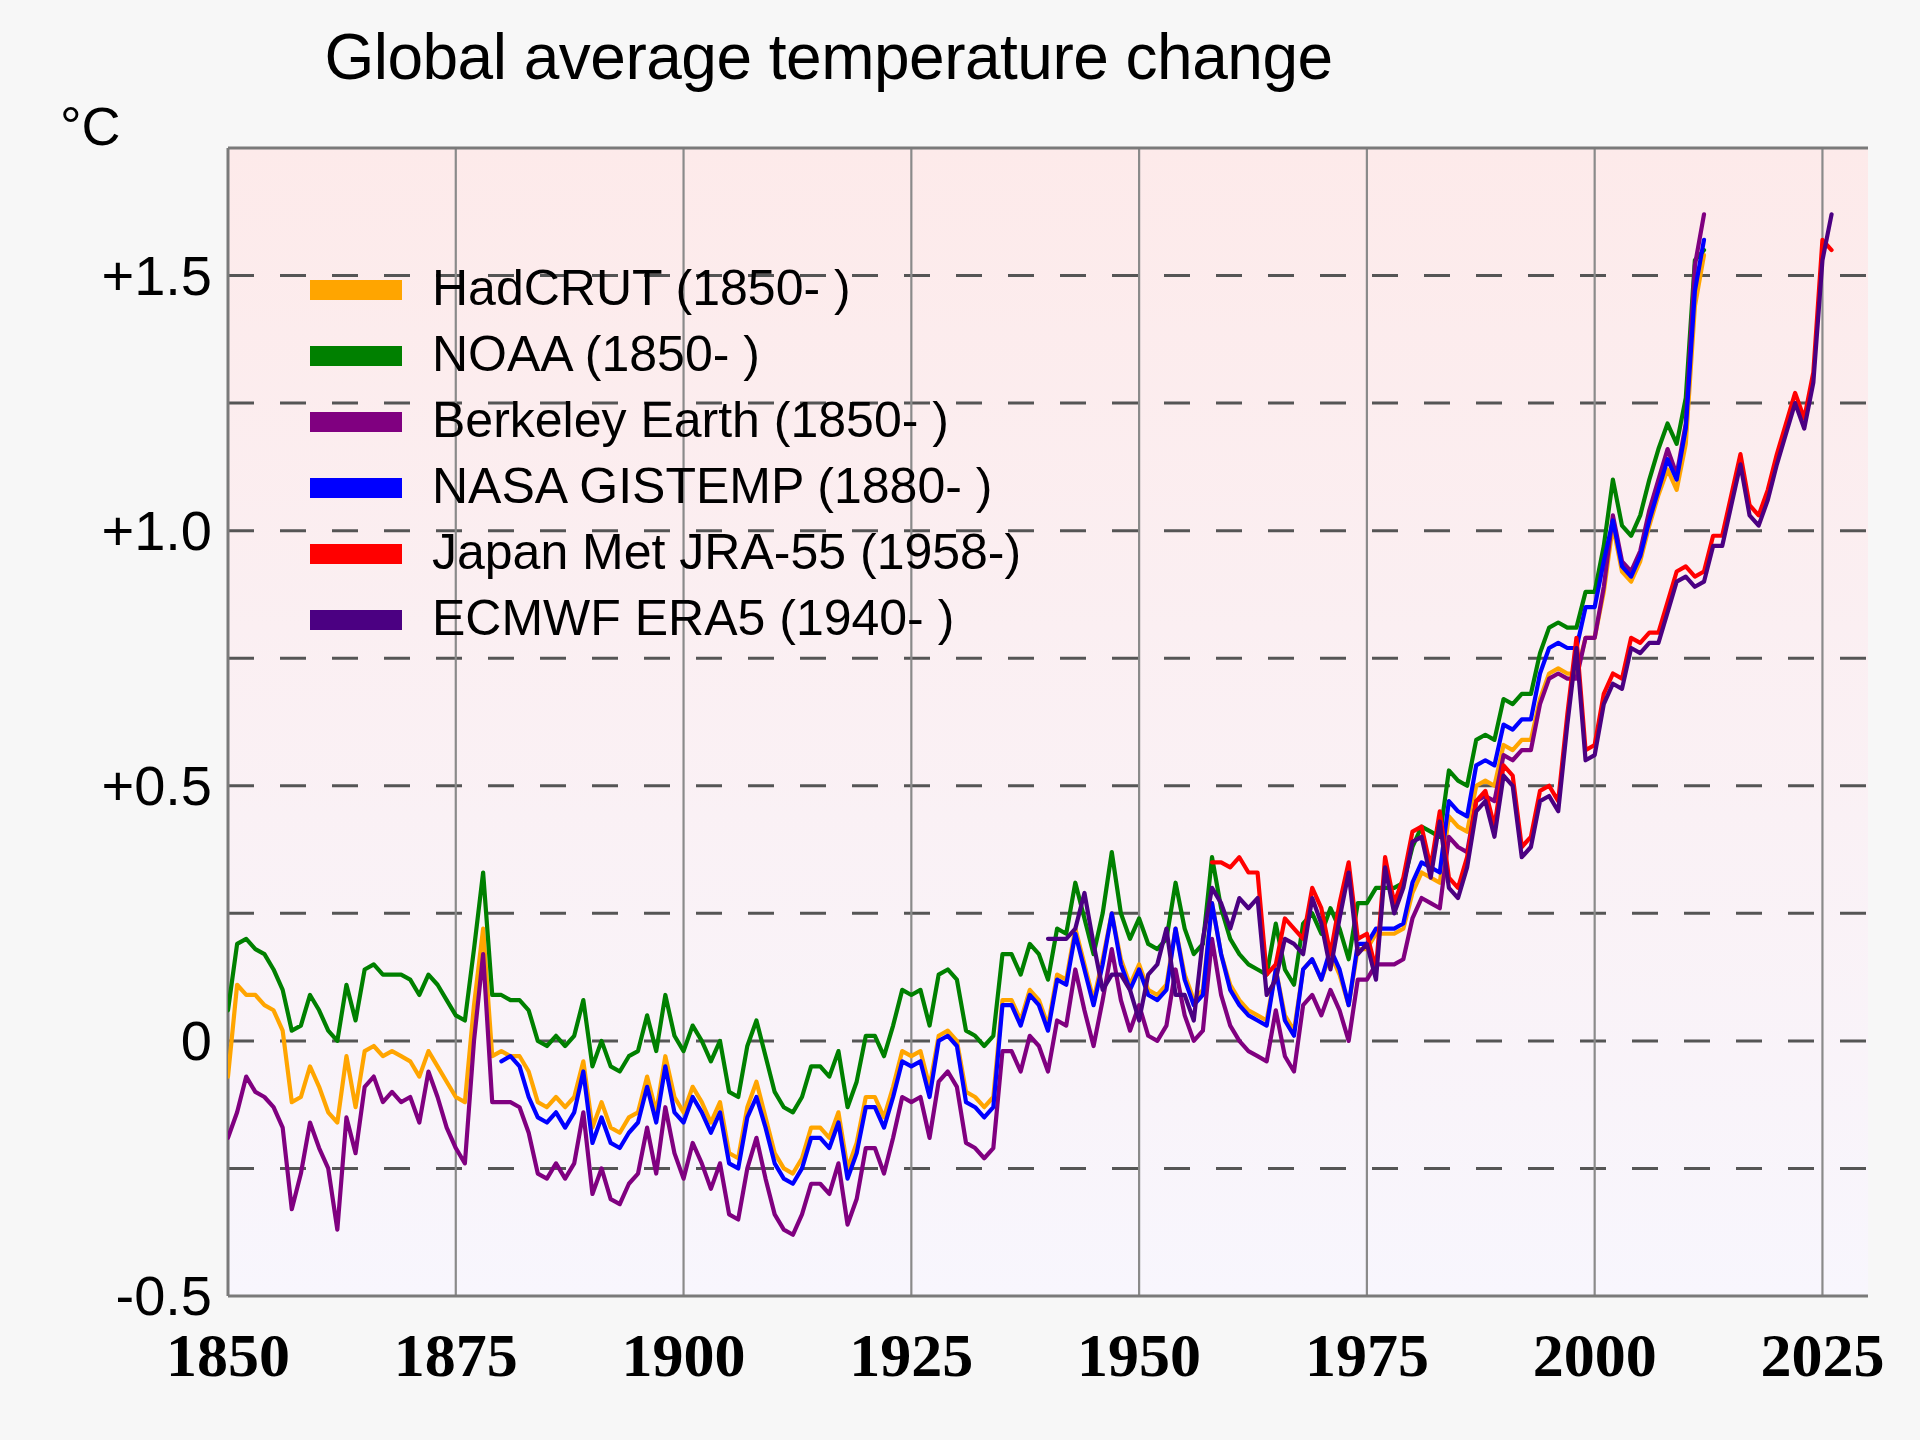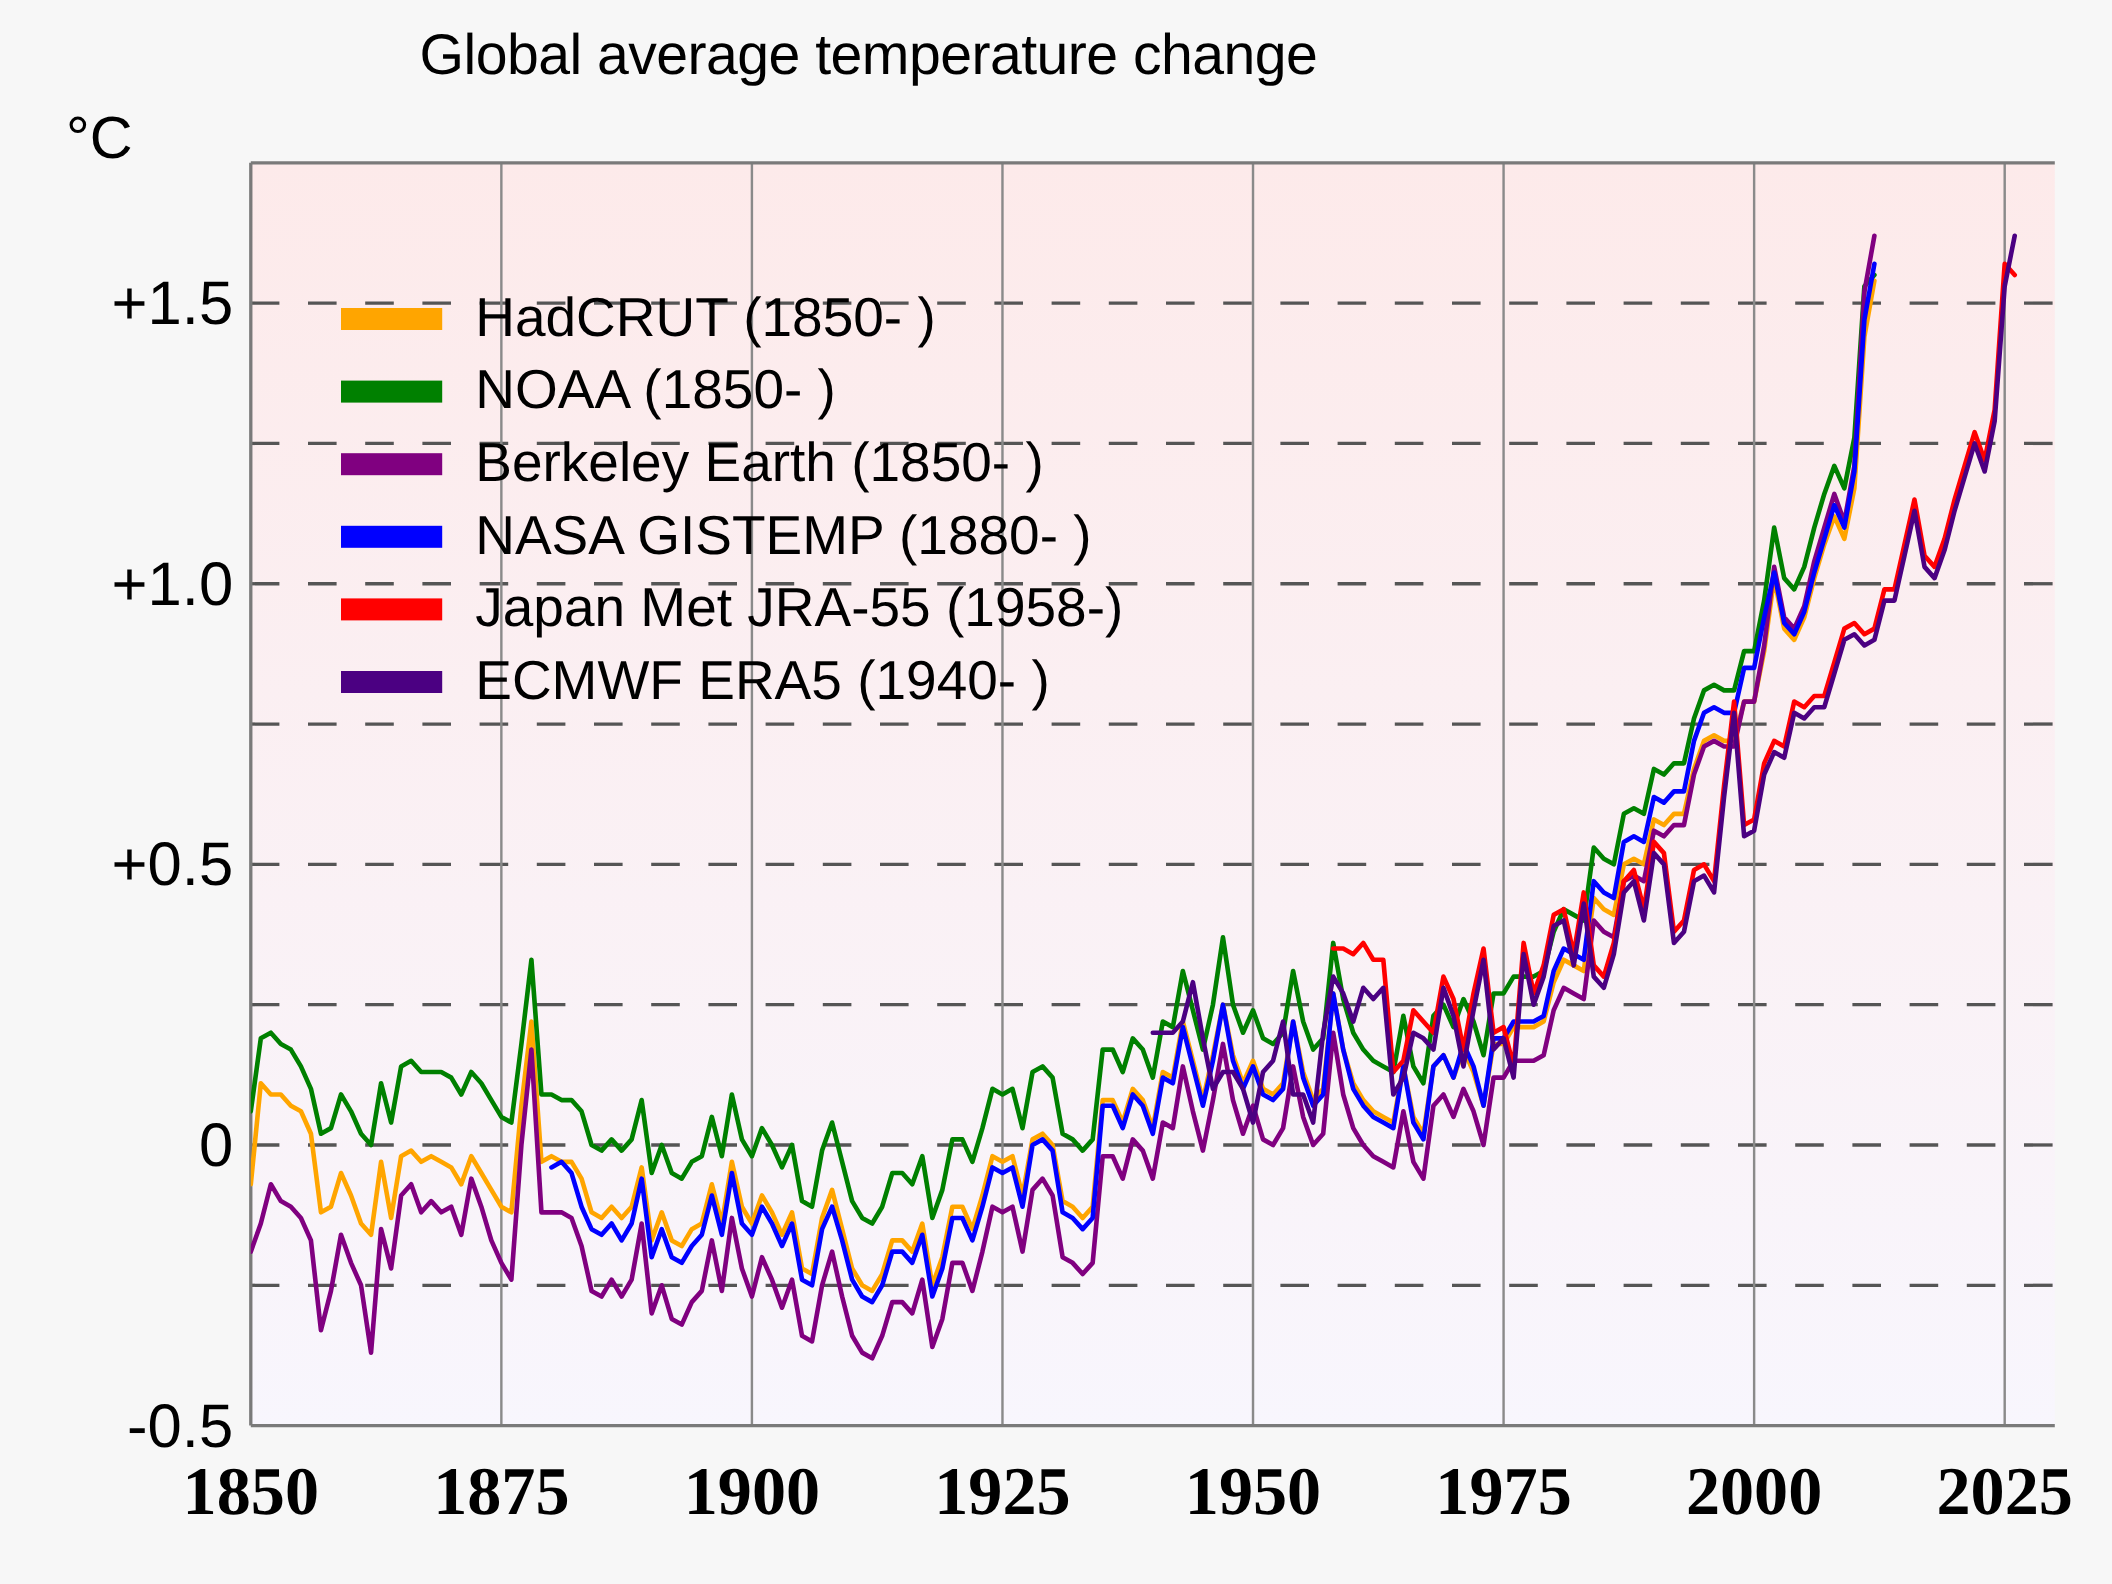--- a/index.html
+++ b/index.html
@@ -6,23 +6,24 @@
   body{
     width:1920px;height:1440px;
     background:#f7f7f7;
     font-family:"Liberation Sans", sans-serif;
     overflow:hidden;
   }
   #root{position:relative;width:1920px;height:1440px;}
   #chart-title{
     position:absolute;left:0;top:20px;width:1579px;
     text-align:center;
-    font-size:52px;color:#000;
+    font-size:64px;color:#000;
     font-family:"Liberation Sans", sans-serif;
     letter-spacing:-0.5px;
+    padding-left:39px;
   }
   #unit-label{
     position:absolute;left:60px;top:95px;
     font-size:54px;color:#000;
   }
   svg{position:absolute;left:0;top:0;}
   .ytick-label{font-size:56px;fill:#000;font-family:"Liberation Sans",sans-serif;text-anchor:end;}
   .xtick-label{font-size:62px;fill:#000;font-family:"Liberation Serif",serif;text-anchor:middle;font-weight:700;}
   .legend-label{font-size:50px;fill:#000;font-family:"Liberation Sans",sans-serif;dominant-baseline:middle;}
   .series-line{fill:none;stroke-width:4.2;stroke-linejoin:round;stroke-linecap:round;}

